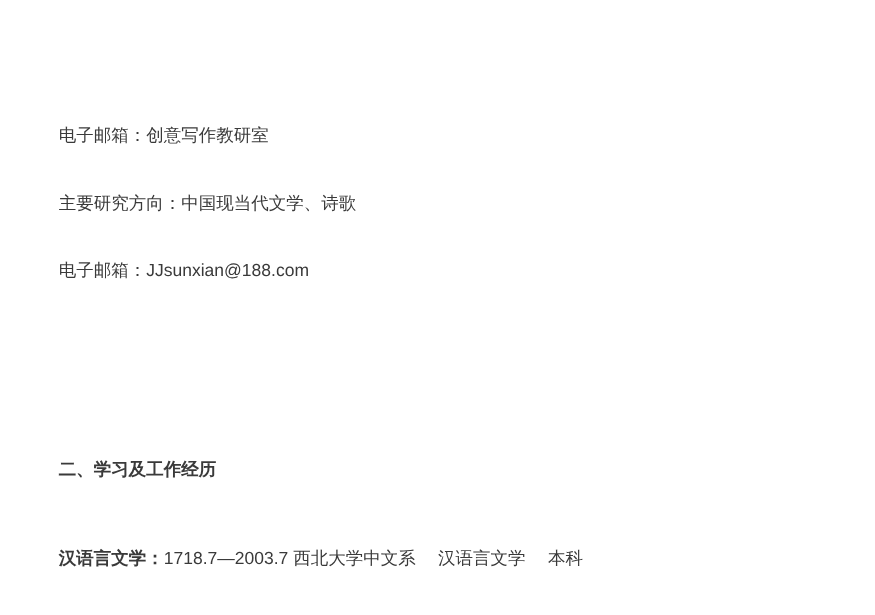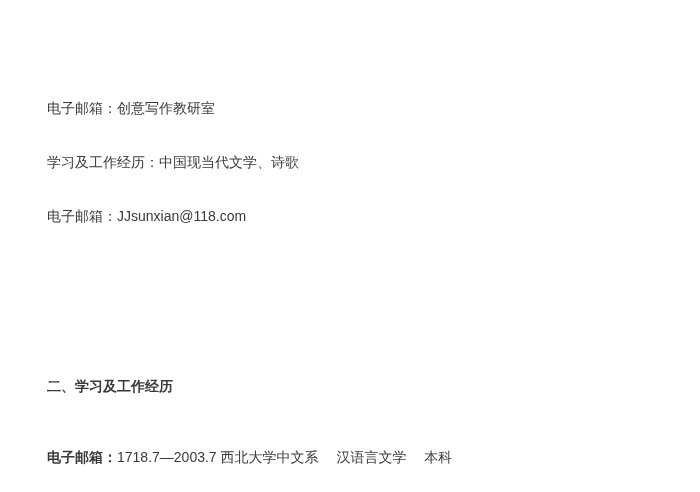--- a/index.html
+++ b/index.html
@@ -23,40 +23,40 @@
     line-height: 22px;
     white-space: pre;
   }
   .line22 { line-height: 22.5px; }
   .bold { font-weight: bold; }
   .heading {
     font-weight: bold;
     line-height: 22.5px;
     white-space: pre;
   }
-  .heading-2 { margin-top: 20px; }
+  .heading-2 { margin-top: 9px; }
   .edu-sub { padding-left: 58px; }
 </style>
 </head>
 <body>
 
 <div class="doc">
 
   
   <div>
     <div class="line">电子邮箱：创意写作教研室</div>
-    <div class="line">学习及工作经历：中国现当代文学、诗歌</div>
-    <div class="line">电子邮箱：JJsunxian@118.com</div>
+    <div class="line">主要研究方向：中国现当代文学、诗歌</div>
+    <div class="line">电子邮箱：JJsunxian@188.com</div>
   </div>
 
   
   <div>
     <div class="heading heading-2">二、学习及工作经历</div>
 
-    <div class="line22"><span class="bold">电子邮箱：</span><span>1718.7—2003.7 西北大学中文系　 汉语言文学　 本科</span></div>
+    <div class="line22"><span class="bold">汉语言文学：</span><span>1718.7—2003.7 西北大学中文系　 汉语言文学　 本科</span></div>
     <div class="line22 edu-sub">2006.9—2009.7　陕西师范大学中文系 文艺学　　 研究生</div>
     
 
     
     
   </div>
 
   
   
 

